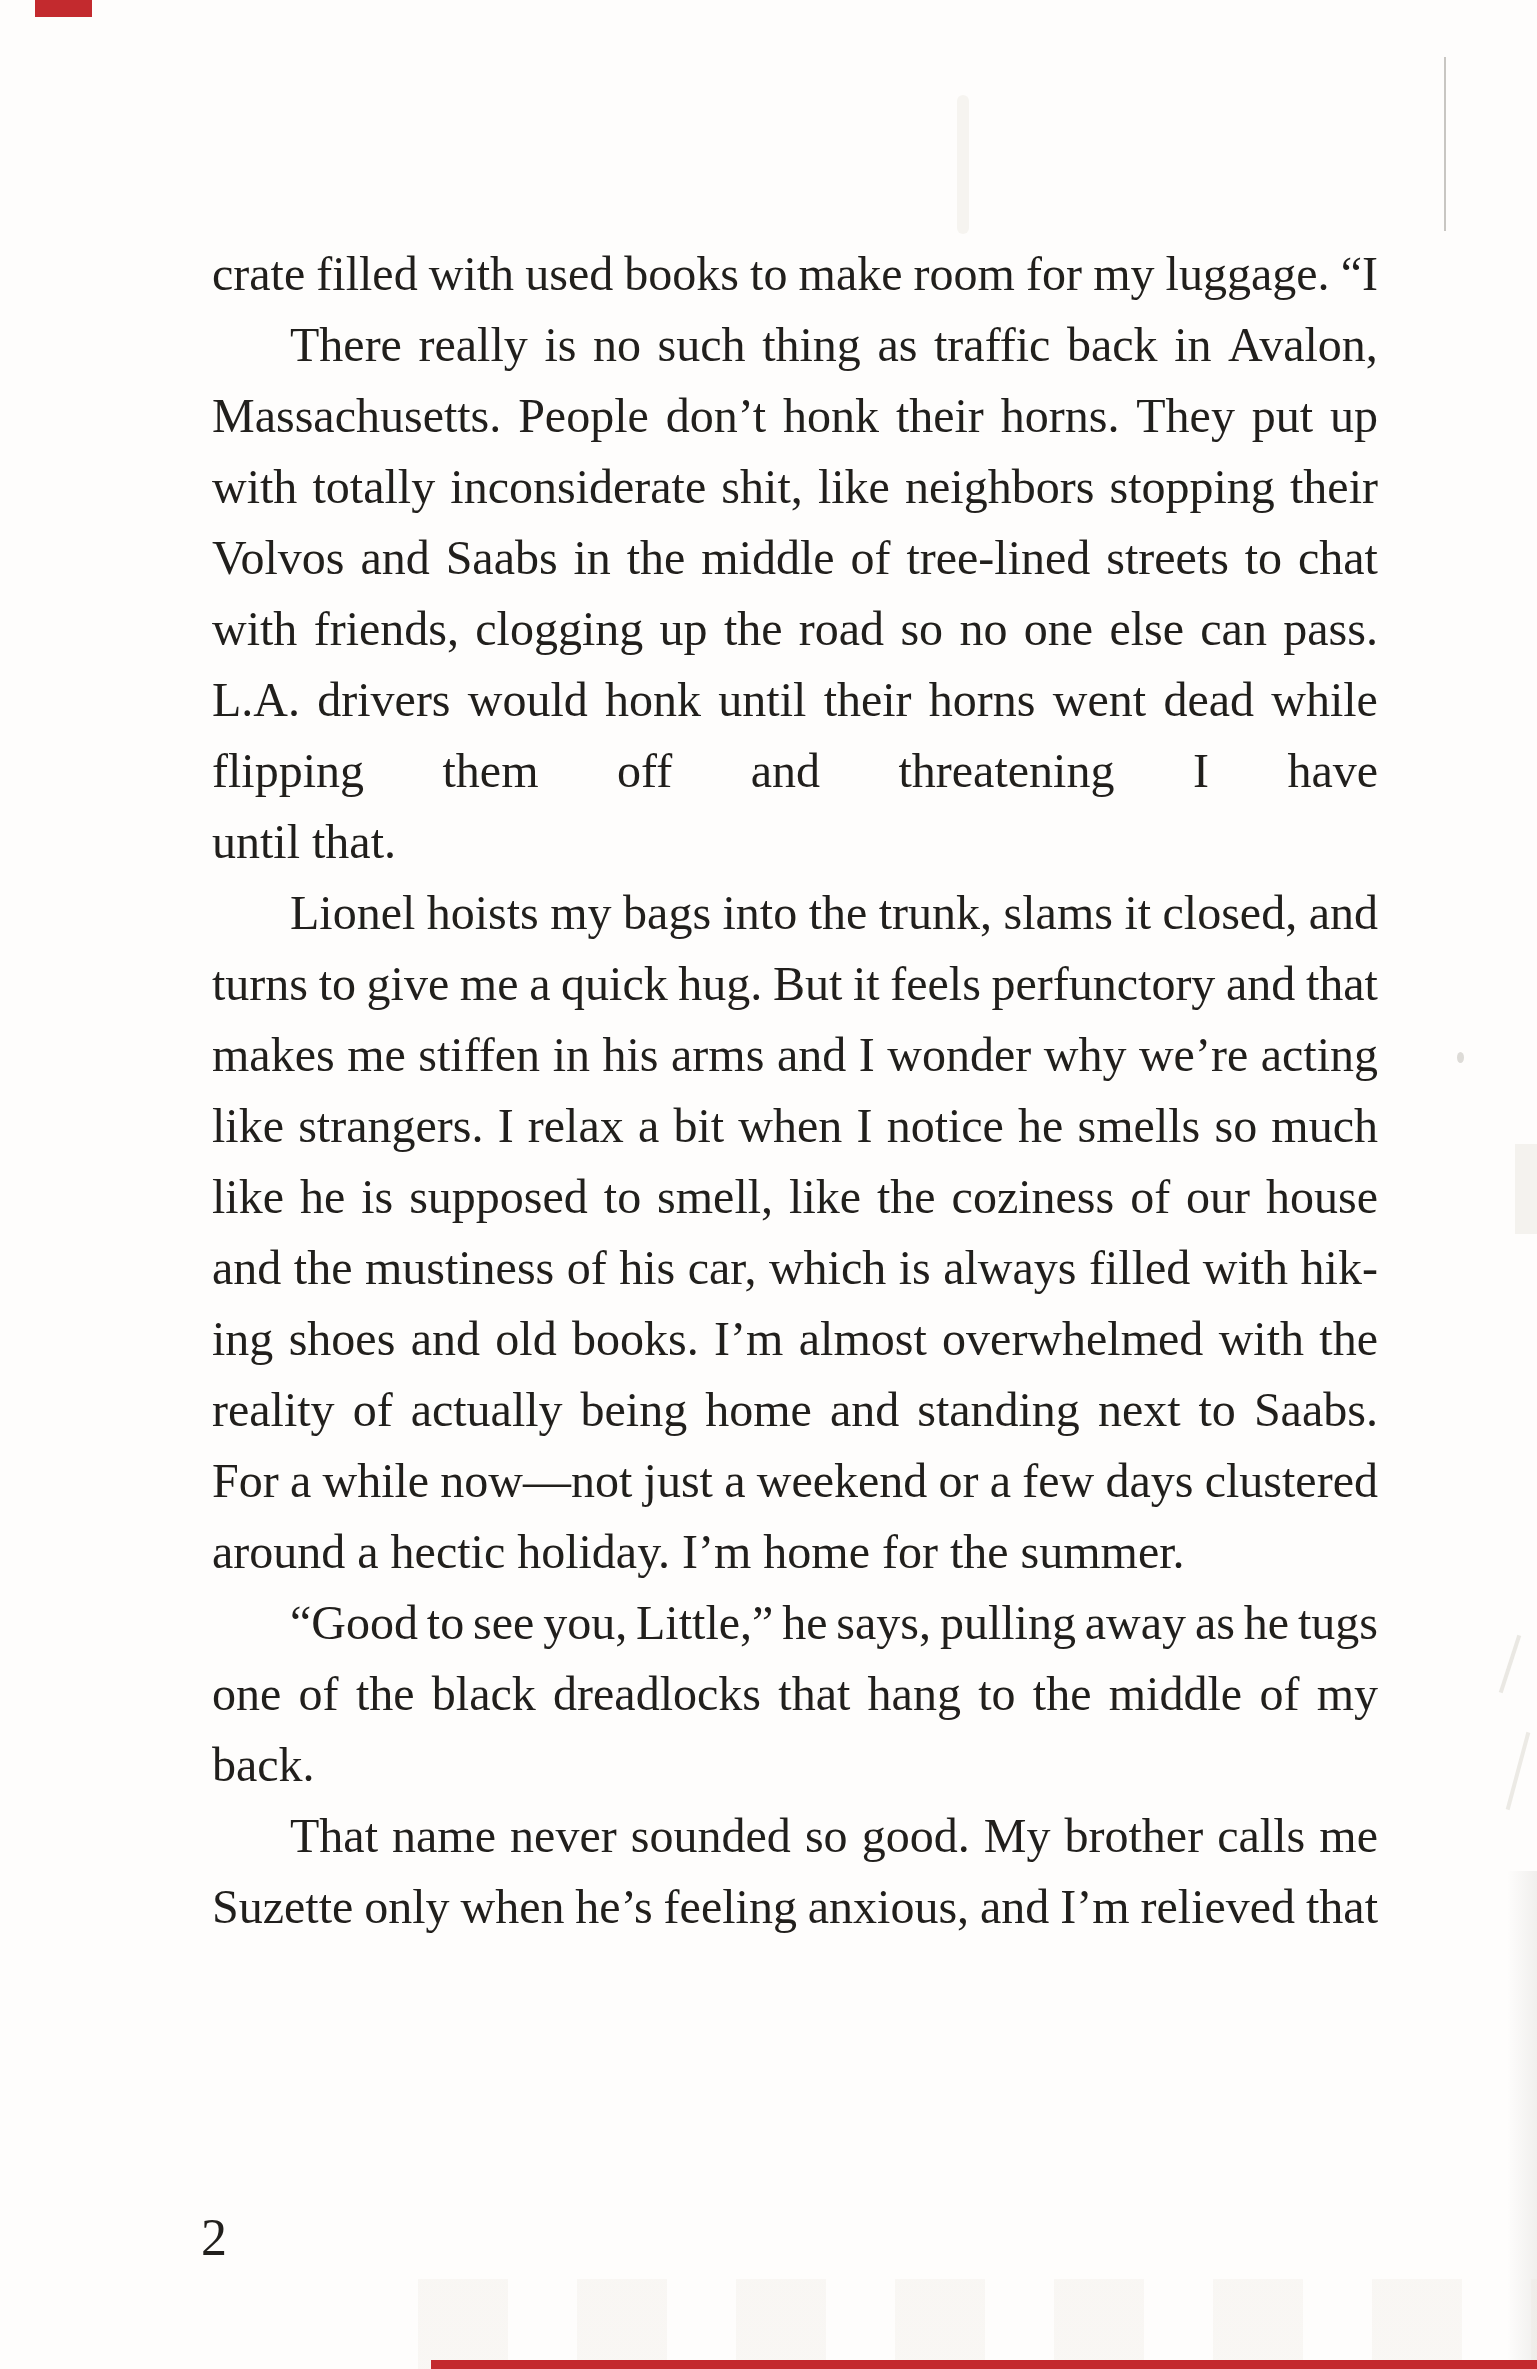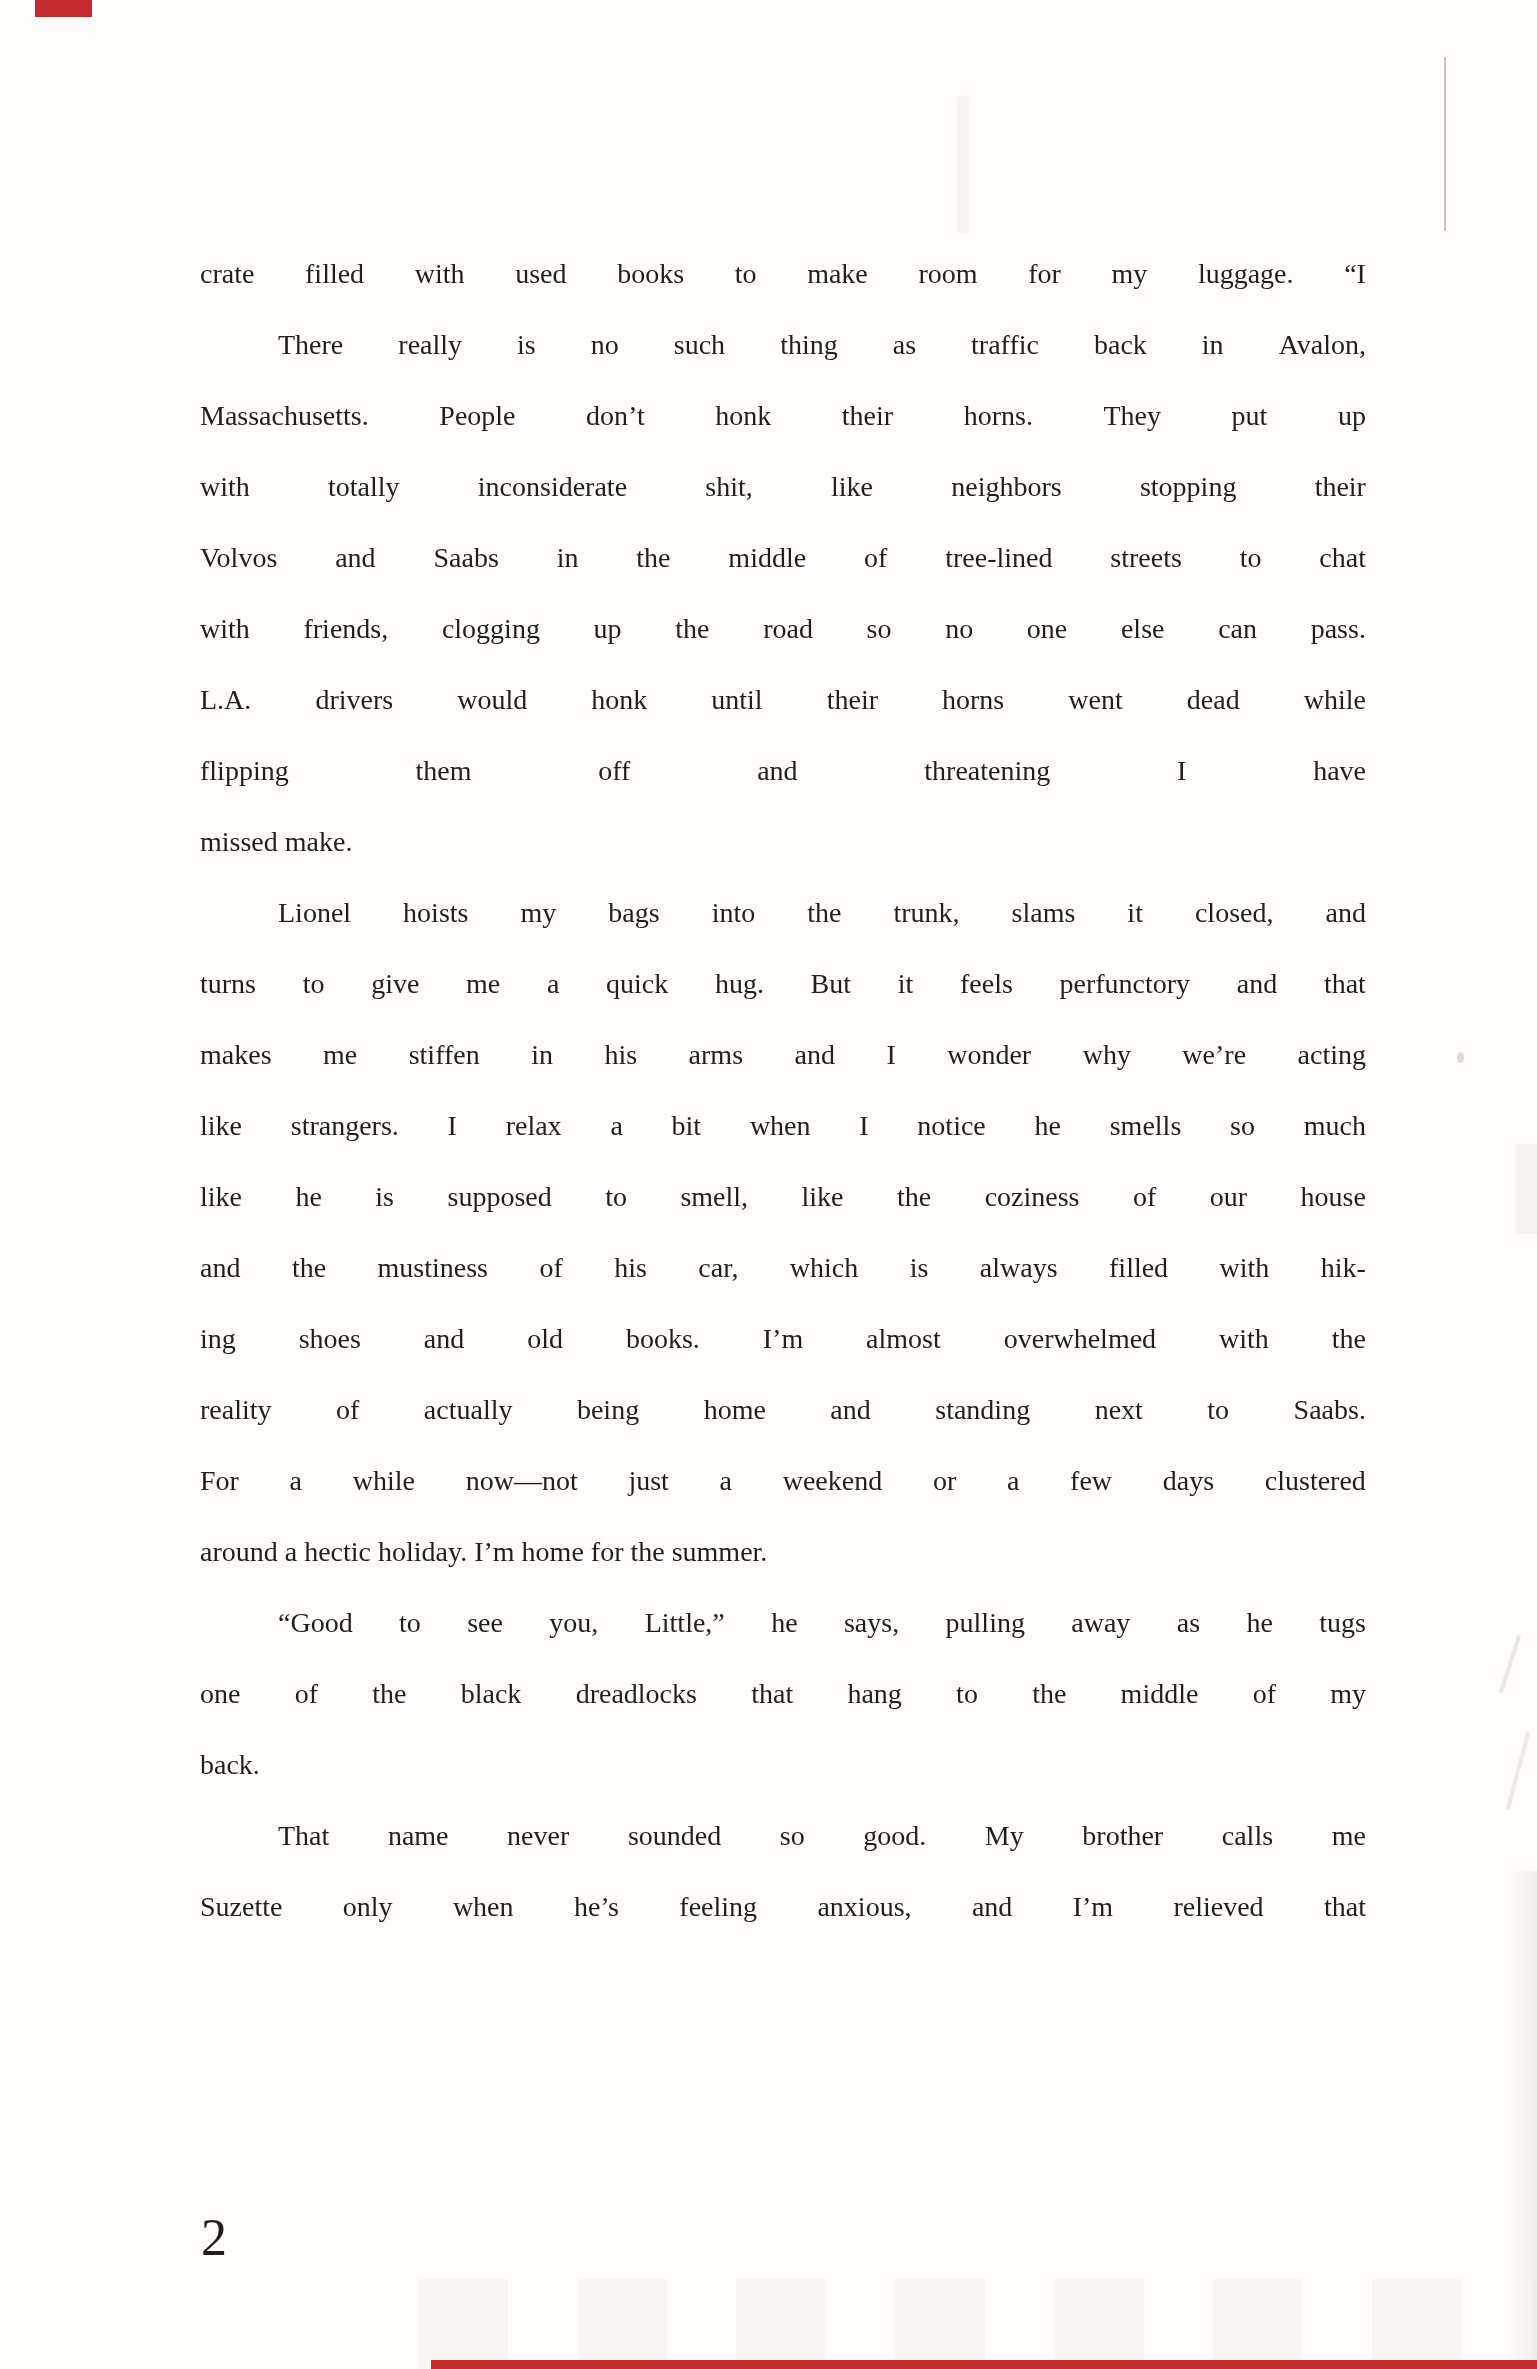--- a/index.html
+++ b/index.html
@@ -14,24 +14,24 @@
     font-family: "Liberation Serif", "DejaVu Serif", serif;
     overflow: hidden;
   }
   .page {
     position: absolute;
     inset: 0;
   }
   
   .textblock {
     position: absolute;
-    left: 200px;
+    left: 212px;
     top: 238px;
     width: 1166px;
-    font-size: 28px;
+    font-size: 48px;
     line-height: 71px;
     color: var(--ink, #211f1c);
   }
   .line {
     height: 71px;
     white-space: nowrap;
   }
   
   .line.j {
     display: flex;
@@ -174,21 +174,21 @@
       </div>
       <div class="line j">
         <span>flipping</span>
         <span>them</span>
         <span>off</span>
         <span>and</span>
         <span>threatening</span>
         <span>I</span>
         <span>have</span>
       </div>
-      <div class="line">missed make.</div>
+      <div class="line">until that.</div>
       <div class="line j in">
         <span>Lionel</span>
         <span>hoists</span>
         <span>my</span>
         <span>bags</span>
         <span>into</span>
         <span>the</span>
         <span>trunk,</span>
         <span>slams</span>
         <span>it</span>

